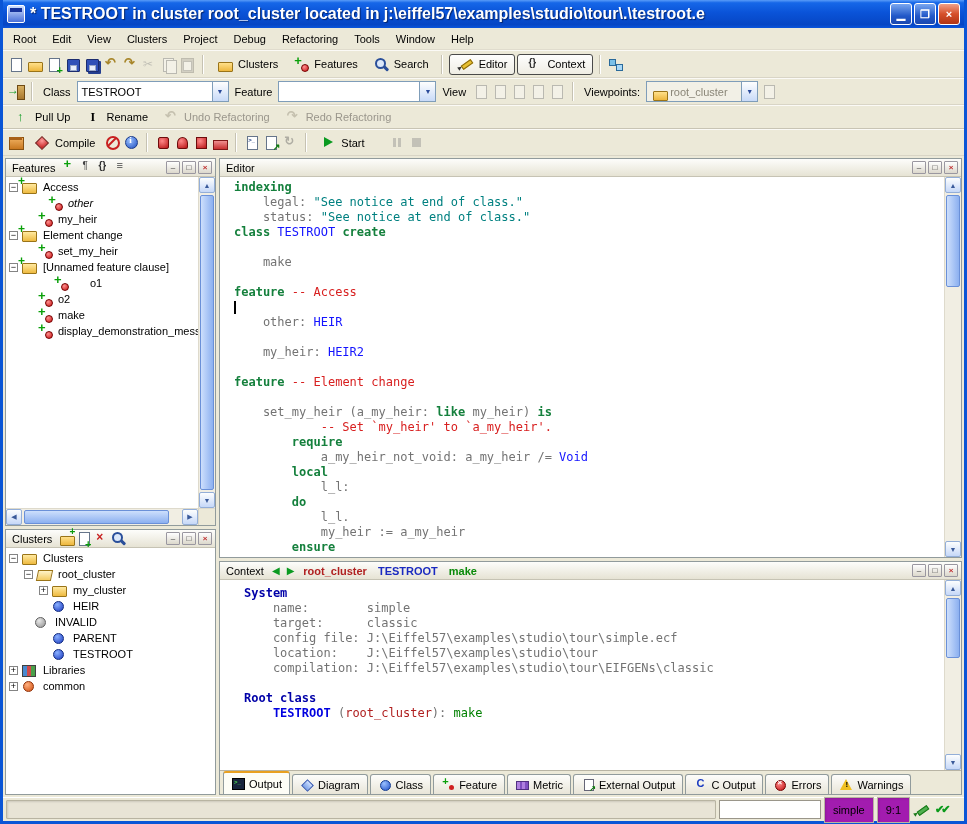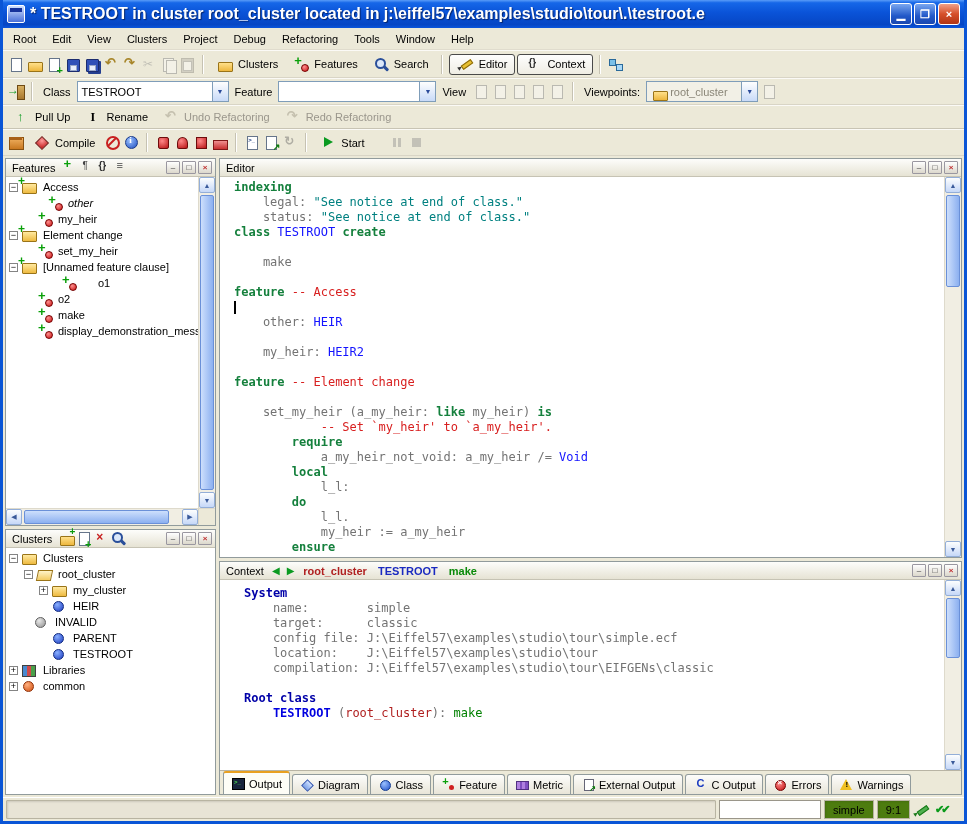--- a/index.html
+++ b/index.html
@@ -211,22 +211,22 @@
     background:radial-gradient(circle at 35% 30%,#ff8a8a,#c01010);border:1px solid #700;}
   .tabic.errors::after{content:'\00D7';position:absolute;left:4px;top:0;color:#fff;font-size:8px;font-weight:bold;}
   .tabic.warnings::before{content:'';position:absolute;left:1px;top:1px;border-left:6px solid transparent;
     border-right:6px solid transparent;border-bottom:11px solid #f0c020;}
   .tabic.warnings::after{content:'!';position:absolute;left:6px;top:2px;color:#000;font-size:8px;font-weight:bold;}
 
   
   .statusbar{height:24px;flex:none;display:flex;align-items:center;gap:3px;padding:0 3px;background:#ece9d8;border-top:1px solid #fff;}
   .sb-long{flex:1;height:19px;border:1px solid #b8b4a2;box-shadow:inset 1px 1px 2px rgba(0,0,0,.12);background:#e8e4d6;border-radius:1px;}
   .sb-input{width:102px;height:19px;background:#fff;border:1px solid #9a968a;font:inherit;padding:0 3px;}
-  .sb-field{height:19px;padding:0 8px;display:flex;align-items:center;justify-content:center;
-    border:1px solid #b8b4a2;box-shadow:inset 1px 1px 2px rgba(0,0,0,.12);background:#4d7c0f;}
+  .sb-field{height:26px;padding:0 8px;display:flex;align-items:center;justify-content:center;
+    border:1px solid #b8b4a2;box-shadow:inset 1px 1px 2px rgba(0,0,0,.12);background:#a21caf;}
   .sb-ic{width:19px;height:18px;position:relative;flex:none;}
   .sb-pencil::before{content:'';position:absolute;left:4px;top:7px;width:10px;height:3px;background:#50b050;border:1px solid #1a7a1a;transform:rotate(-35deg);}
   .sb-pencil::after{content:'';position:absolute;left:1px;top:11px;border-left:4px solid #1a7a1a;border-top:2px solid transparent;border-bottom:2px solid transparent;transform:rotate(-35deg);}
   .sb-checks{color:#0a9a1a;font-size:11px;font-weight:bold;display:flex;align-items:center;letter-spacing:-3px;width:26px;}
 </style>
 </head>
 <body>
 
 <div class="window">
 
@@ -422,21 +422,21 @@
               <div class="tree-row" style="padding-left: 18px;">
                 <span class="toggle empty"></span>
                 <span class="ti feature"></span>
                 <span class="tlabel2">set_my_heir</span>
               </div>
               <div class="tree-row" style="padding-left: 3px;">
                 <span class="toggle">−</span>
                 <span class="ti folder-plus"></span>
                 <span class="tlabel2">[Unnamed feature clause]</span>
               </div>
-              <div class="tree-row" style="padding-left: 26px; gap: 16px;">
+              <div class="tree-row" style="padding-left: 18px; gap: 16px;">
                 <span class="toggle empty"></span>
                 <span class="ti feature"></span>
                 <span class="tlabel2">o1</span>
               </div>
               <div class="tree-row" style="padding-left: 18px;">
                 <span class="toggle empty"></span>
                 <span class="ti feature"></span>
                 <span class="tlabel2">o2</span>
               </div>
               <div class="tree-row" style="padding-left: 18px;">

